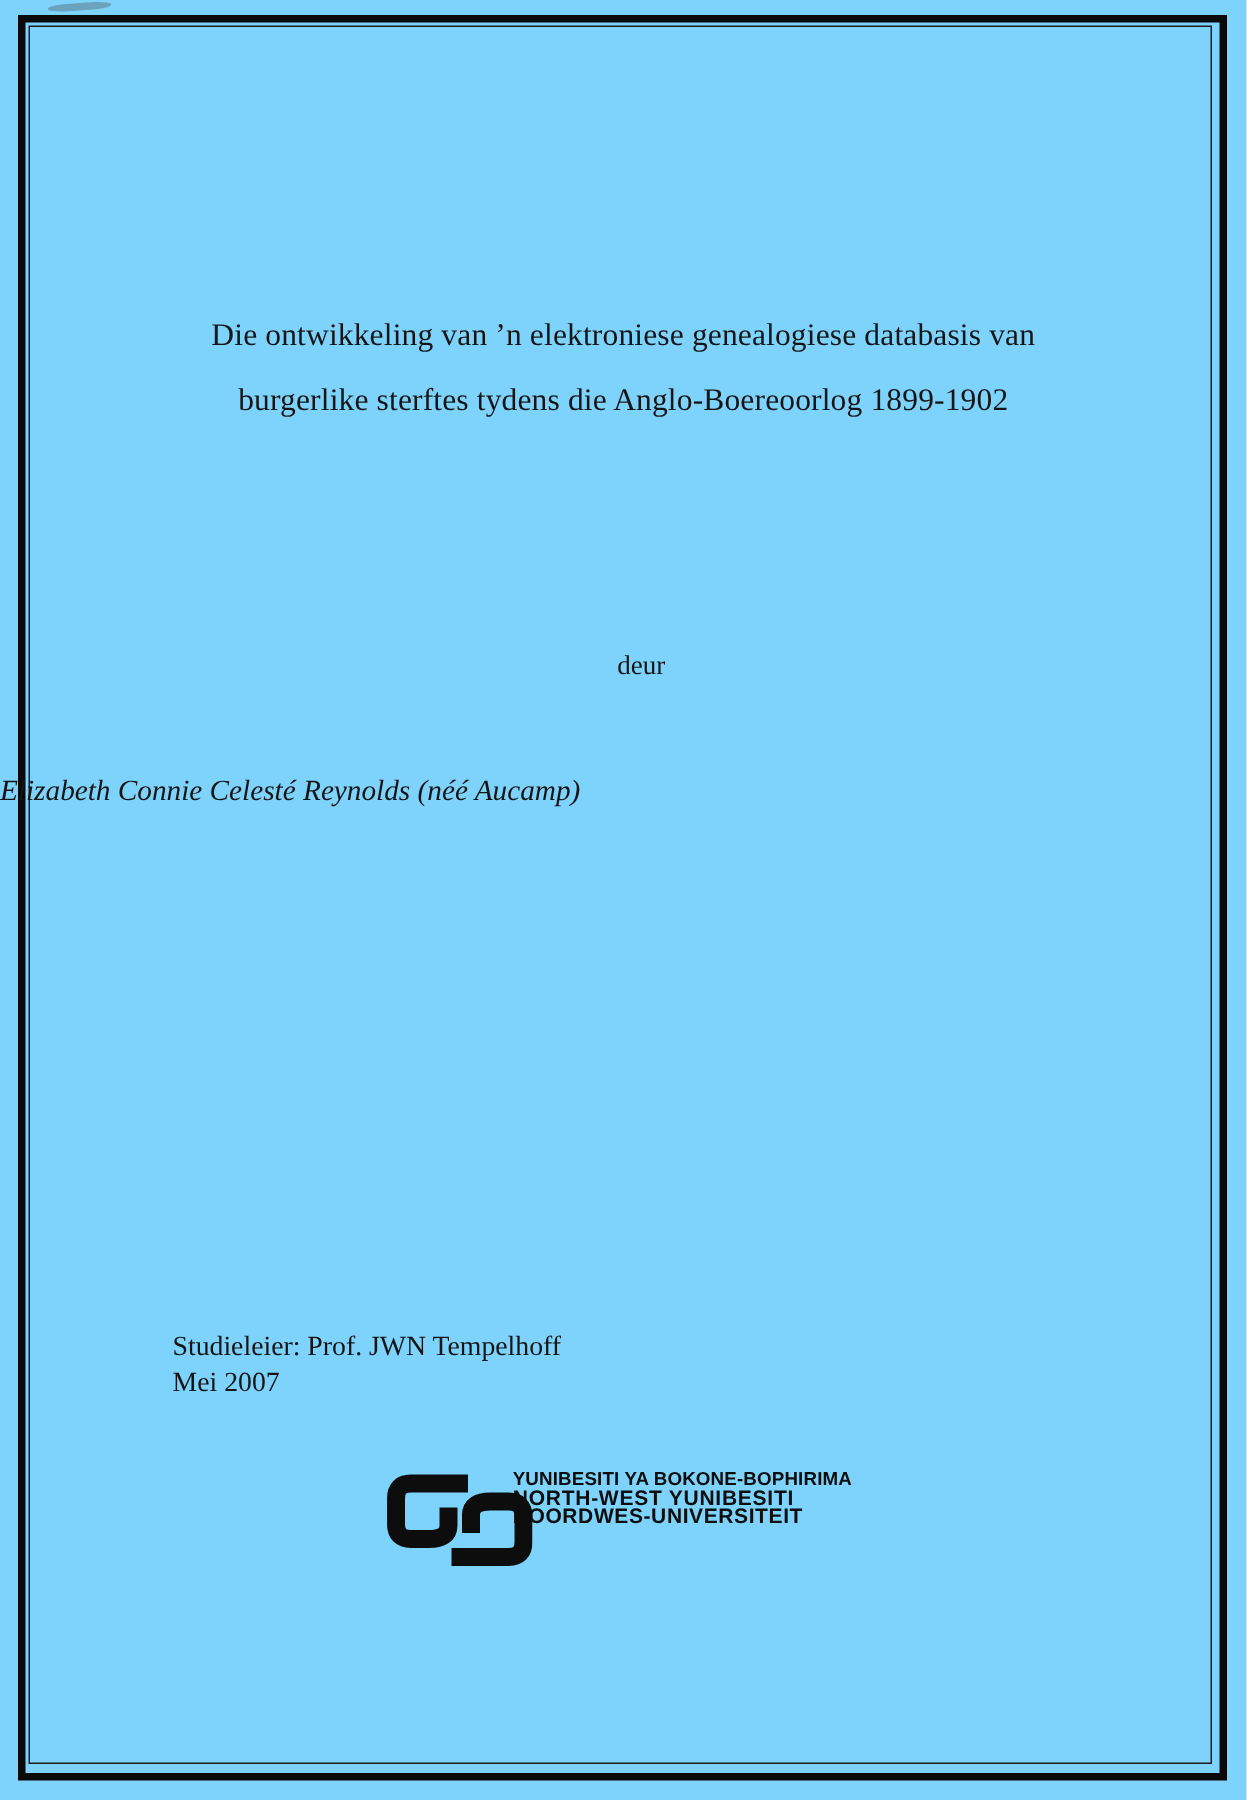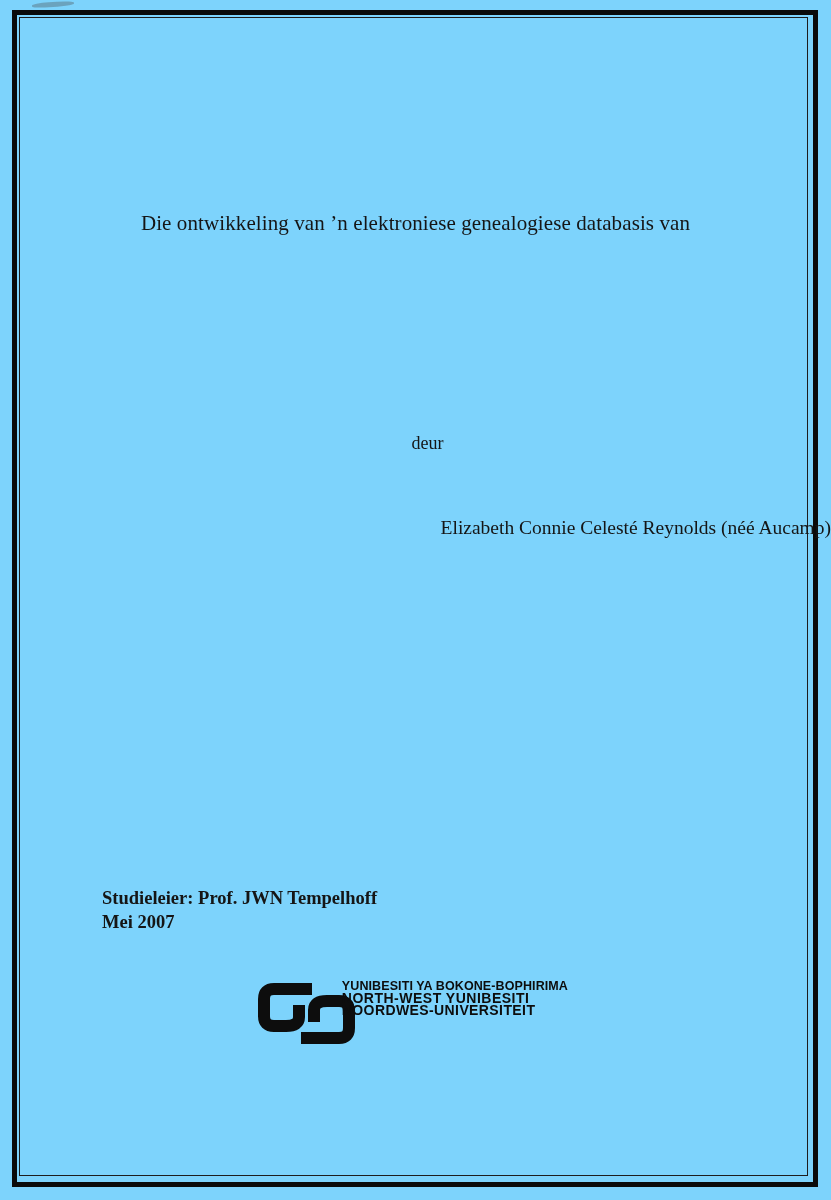--- a/index.html
+++ b/index.html
@@ -45,43 +45,43 @@
     position: absolute;
     left: 0; right: 0; top: 434px;
     text-align: center;
     font-size: 18px;
     line-height: 18px;
     padding-left: 24px;
   }
   .author {
     position: absolute;
     left: 0; right: 0; top: 518px;
-    text-align: right;
+    text-align: left;
     font-size: 19.5px;
     line-height: 20px;
+    font-style: italic;
   }
   .submission {
     position: absolute;
     left: 101px; top: 662px;
     width: 613px;
     font-size: 18px;
     line-height: 22.5px;
   }
   .submission .just {
     text-align: justify;
     text-align-last: justify;
     text-justify: inter-word;
   }
   .italic { font-style: italic; }
   .supervisor-block {
     position: absolute;
-    left: 102px; top: 886px;
+    left: 115px; top: 886px;
     font-size: 18.5px;
     line-height: 24px;
-    font-weight: bold;
   }
   
   .logo-mark {
     position: absolute;
     left: 258px; top: 981px;
     width: 97px; height: 65px;
   }
   .logo-text {
     position: absolute;
     right: 263px; top: 980px;
@@ -101,20 +101,21 @@
 <body>
 
 <div class="page">
 
   <div class="smudge"></div>
   <div class="frame-outer"></div>
   <div class="frame-inner"></div>
 
   <div class="title">
     <div>Die ontwikkeling van ’n elektroniese genealogiese databasis van</div>
+    <div>burgerlike sterftes tydens die Anglo-Boereoorlog 1899-1902</div>
   </div>
 
   <div class="byline">deur</div>
 
   <div class="author">Elizabeth Connie Celesté Reynolds (néé Aucamp)</div>
 
 
   <div class="supervisor-block">
     <div>Studieleier: Prof. JWN Tempelhoff</div>
     <div>Mei 2007</div>

